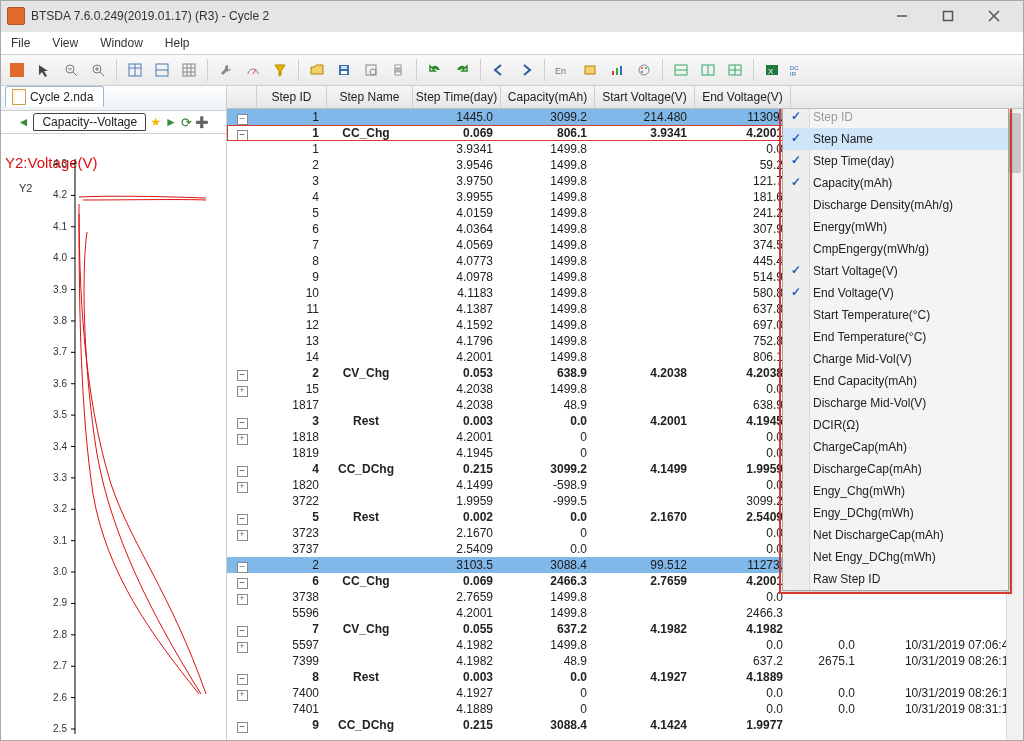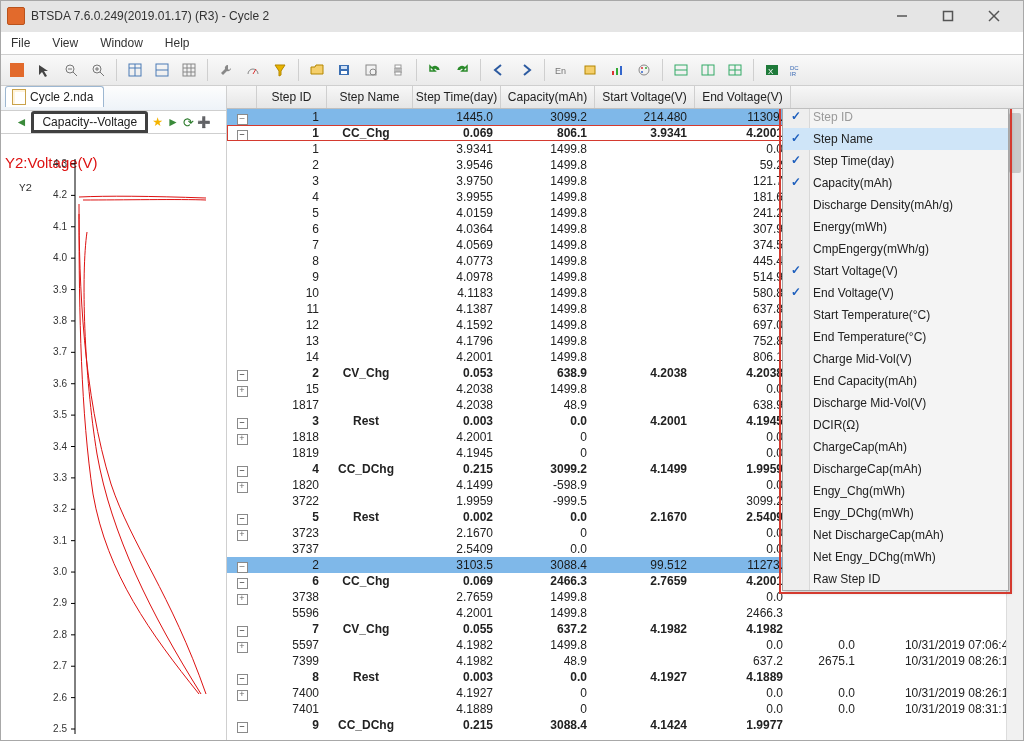--- a/index.html
+++ b/index.html
@@ -19,28 +19,28 @@
   .tbtn{width:22px;height:22px;border:1px solid transparent;border-radius:2px;display:flex;align-items:center;justify-content:center;}
   .tbtn svg{display:block;}
   .tsep{width:1px;height:22px;background:#cfcfcf;margin:0 3px;}
   
   .body{flex:1;display:flex;overflow:hidden;}
   .left-panel{width:225px;border-right:1px solid #cfcfcf;display:flex;flex-direction:column;background:#fff;}
   .file-tab{height:24px;border-bottom:1px solid #cfcfcf;display:flex;align-items:flex-start;background:linear-gradient(#fdfdfd,#eef3f8);}
   .file-tab .tab{background:#fff;border:1px solid #9db7d1;border-bottom:none;border-radius:3px 3px 0 0;padding:2px 10px 2px 6px;margin-left:4px;display:flex;align-items:center;gap:4px;}
   .file-tab .doc-icon{width:12px;height:14px;background:#fff;border:1px solid #c9a24a;box-shadow:inset 2px 2px 0 #fff4dd;}
   .chart-tabbar{height:22px;border-bottom:1px solid #cfcfcf;display:flex;align-items:center;justify-content:center;gap:4px;}
-  .chart-tabbar .tab-btn{padding:1px 8px;border:3px solid #404040;border-radius:3px 3px 0 0;background:#fff;}
+  .chart-tabbar .tab-btn{padding:1px 8px;border:1px solid #404040;border-radius:3px 3px 0 0;background:#fff;}
   .chart-tabbar .nav{width:12px;height:12px;display:flex;align-items:center;justify-content:center;color:#3a8a3a;font-weight:bold;}
   .chart-tabbar .star::before{content:"★";color:#f5b400;font-size:12px;}
   .chart-tabbar .refresh::before{content:"⟳";color:#2a7a2a;font-size:13px;}
   .chart-tabbar .plus::before{content:"➕";color:#2a7a2a;font-size:11px;}
   .chart-area{flex:1;position:relative;overflow:hidden;}
   .ylabel{position:absolute;left:4px;top:20px;color:#d11;font-size:15px;}
-  .ylabel2{position:absolute;left:18px;top:48px;color:#333;font-size:11px;font-family:Liberation Mono, monospace;}
+  .ylabel2{position:absolute;left:18px;top:48px;color:#333;font-size:11px;}
   .chart-svg{position:absolute;left:0;top:0;}
   
   .grid-wrap{flex:1;display:flex;flex-direction:column;overflow:hidden;position:relative;}
   .grid-header{height:22px;background:linear-gradient(#f7f7f7,#e6e6e6);border-bottom:1px solid #bfbfbf;display:flex;align-items:center;}
   .gh{border-right:1px solid #cfcfcf;text-align:center;height:22px;line-height:22px;box-sizing:border-box;}
   .gh.first{width:30px;}
   .grid-body{flex:1;overflow:hidden;position:relative;}
   .grid-body-inner{position:absolute;left:0;right:0;top:0;}
   .row{display:flex;height:16px;line-height:16px;}
   .cell{text-align:right;padding-right:8px;box-sizing:border-box;overflow:hidden;white-space:nowrap;}

